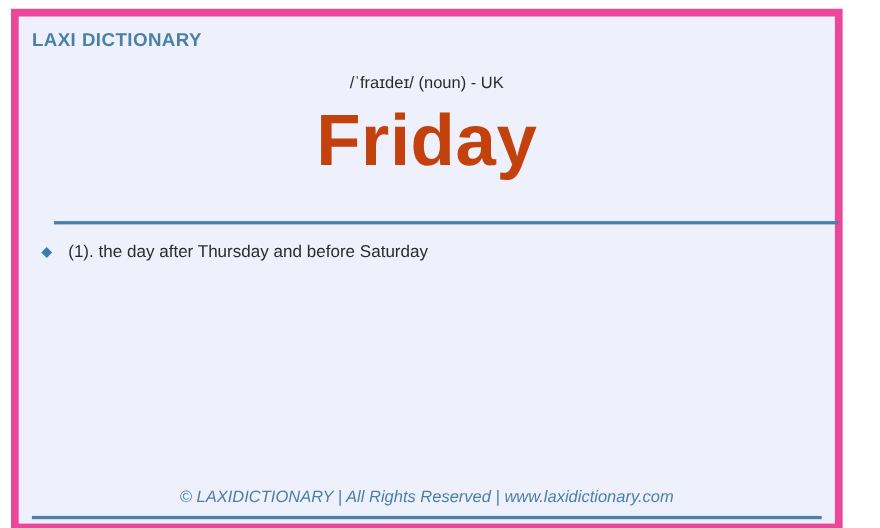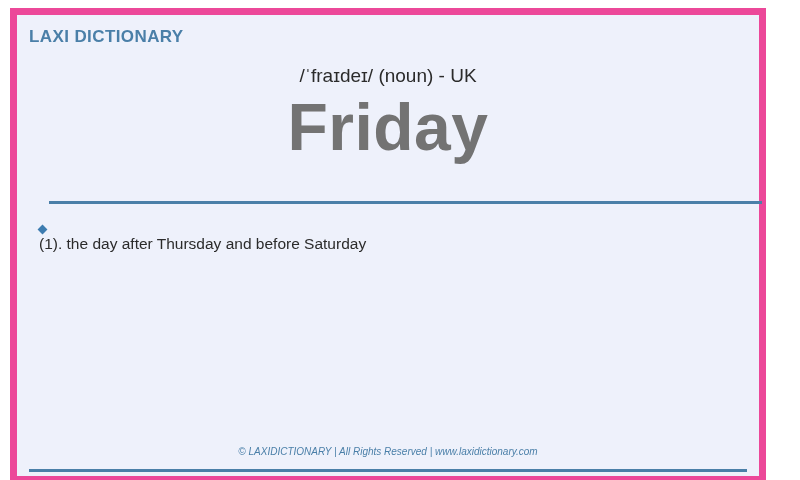--- a/index.html
+++ b/index.html
@@ -40,29 +40,29 @@
 
   
   .headword-block {
     position: absolute;
     left: 0;
     top: 48px;
     width: 742px;
     text-align: center;
   }
   .phonetic {
-    font-size: 19px;
+    font-size: 15px;
     color: #2b2b2b;
     line-height: 26px;
     white-space: nowrap;
   }
   .headword {
     font-size: 66px;
     font-weight: bold;
-    color: #737373;
+    color: #c2410c;
     line-height: 76px;
     letter-spacing: 0.5px;
   }
 
   
   .divider-top {
     position: absolute;
     left: 32px;
     top: 186px;
     width: 713px;
@@ -74,21 +74,20 @@
   .definitions {
     position: absolute;
     left: 22px;
     top: 204px;
     width: 700px;
   }
   .definition-item {
     display: flex;
     align-items: flex-start;
     margin-bottom: 8px;
-    flex-direction: column;
   }
   .bullet-diamond {
     width: 7px;
     height: 7px;
     background: #3d7cb0;
     transform: rotate(45deg);
     margin-top: 7px;
     margin-right: 16px;
     flex: none;
   }
@@ -100,21 +99,21 @@
 
   
   .footer {
     position: absolute;
     left: 0;
     top: 427px;
     width: 742px;
     text-align: center;
   }
   .footer-text {
-    font-size: 10px;
+    font-size: 15px;
     font-style: italic;
     color: #4a7fa8;
     line-height: 20px;
     white-space: nowrap;
   }
   .divider-bottom {
     position: absolute;
     left: 12px;
     top: 454px;
     width: 718px;

